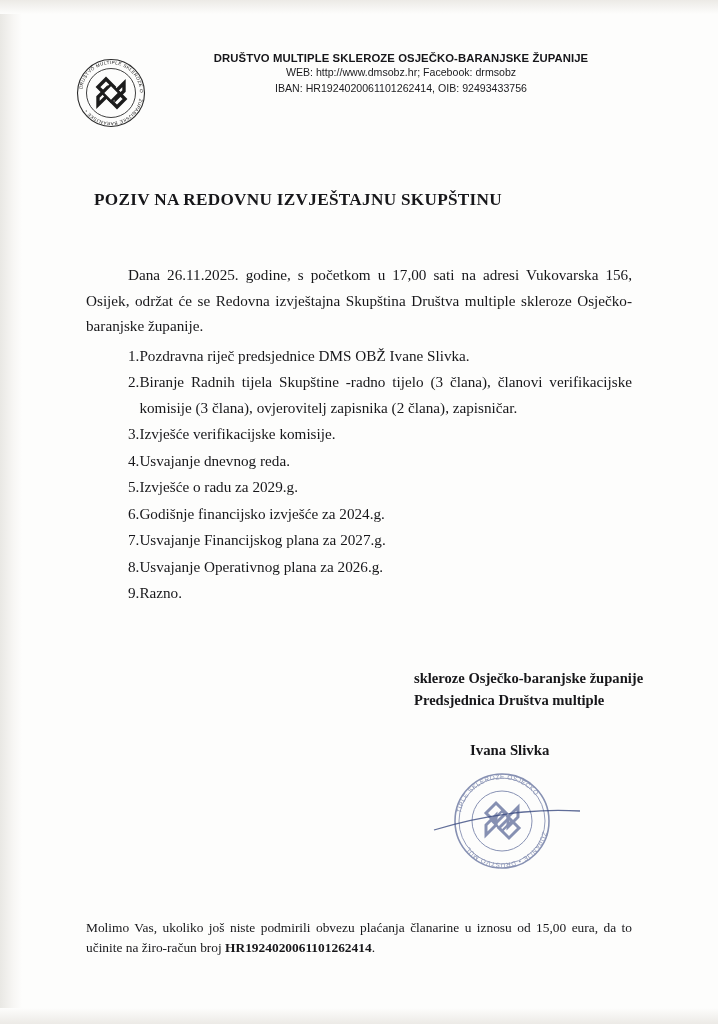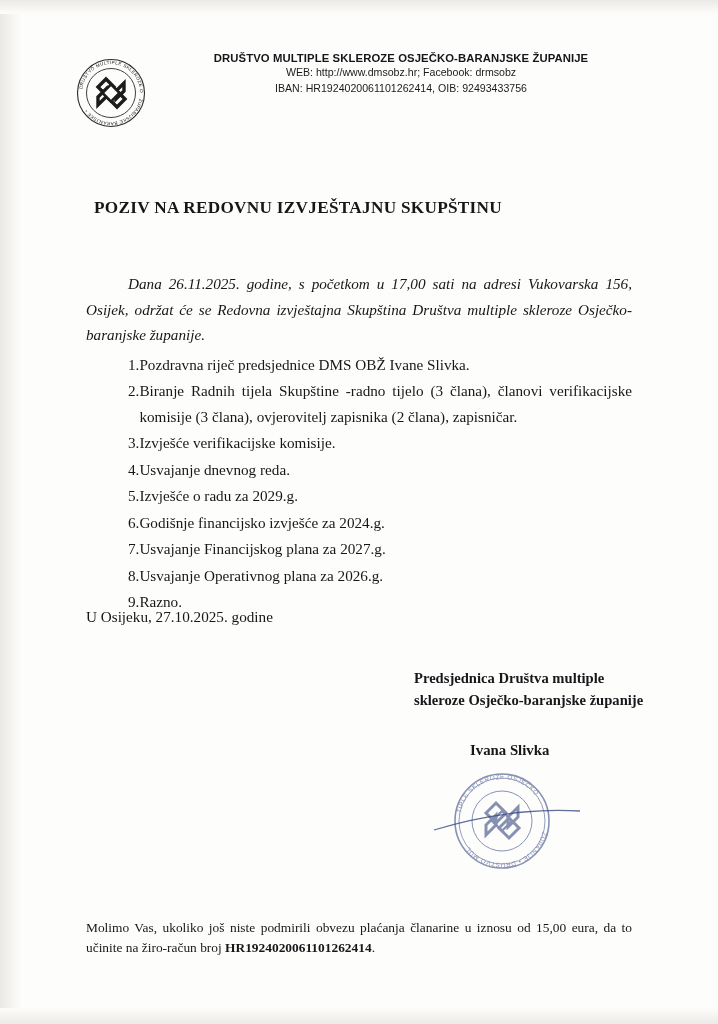--- a/index.html
+++ b/index.html
@@ -88,43 +88,42 @@
   .org-line {
     font-size: 10.6px;
     line-height: 15.5px;
     color: #1b1b1e;
   }
 
   
   .doc-title {
     position: absolute;
     left: 0;
-    top: 198px;
+    top: 190px;
     width: 596px;
     text-align: center;
     font-size: 17.2px;
     font-weight: bold;
     letter-spacing: .3px;
   }
 
   
   .body-text {
     position: absolute;
     left: 86px;
     top: 258px;
     width: 546px;
     font-size: 15.2px;
     line-height: 25.5px;
     text-align: justify;
   }
   .para {
-    margin: 13px 0 2px 0;
+    margin: 4px 0 2px 0;
     text-indent: 42px;
     text-align: justify;
-    font-style: italic;
   }
 
   .agenda {
     margin: 4px 0 0 0;
     padding: 0;
     list-style: none;
   }
   .agenda li {
     display: flex;
     align-items: flex-start;
@@ -281,25 +280,24 @@
           <span class="num">8.</span>
           <span class="txt">Usvajanje Operativnog plana za 2026.g.</span>
         </li>
         <li>
           <span class="num">9.</span>
           <span class="txt">Razno.</span>
         </li>
       </ul>
     </div>
 
-    <div class="place-date">U Osijeku, 27.10.2025. godine</div>
 
     <div class="sign-block">
+      <div>skleroze Osječko-baranjske županije</div>
       <div>Predsjednica Društva multiple</div>
-      <div>skleroze Osječko-baranjske županije</div>
     </div>
     <div class="sign-name">Ivana Slivka</div>
 
     <div class="stamp">
       <svg width="110" height="110" viewBox="0 0 110 110" aria-hidden="true">
         <defs>
           <path id="stop" d="M 55,55 m -42,0 a 42,42 0 1,1 84,0" fill="none"></path>
           <path id="sbot" d="M 55,55 m 42,0 a 42,42 0 1,1 -84,0" fill="none"></path>
         </defs>
         <circle cx="55" cy="55" r="47" fill="none" stroke="#3f4f86" stroke-width="1.6"></circle>

